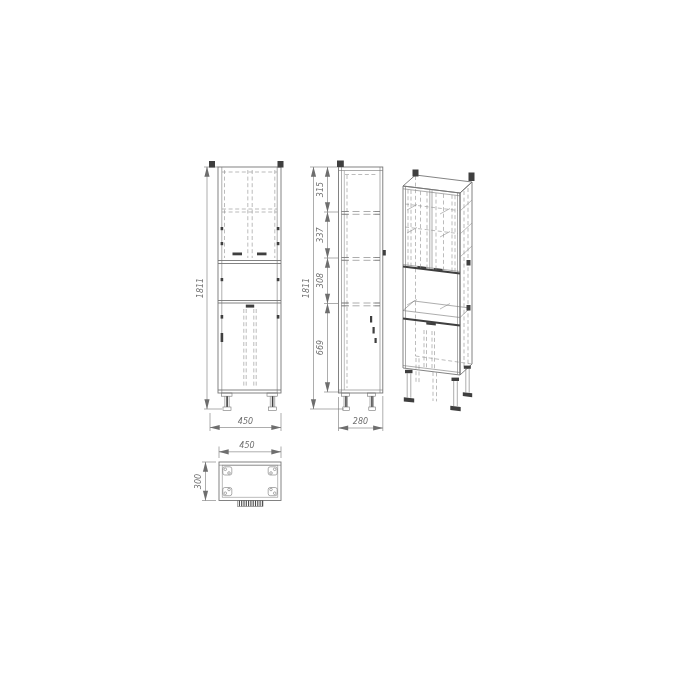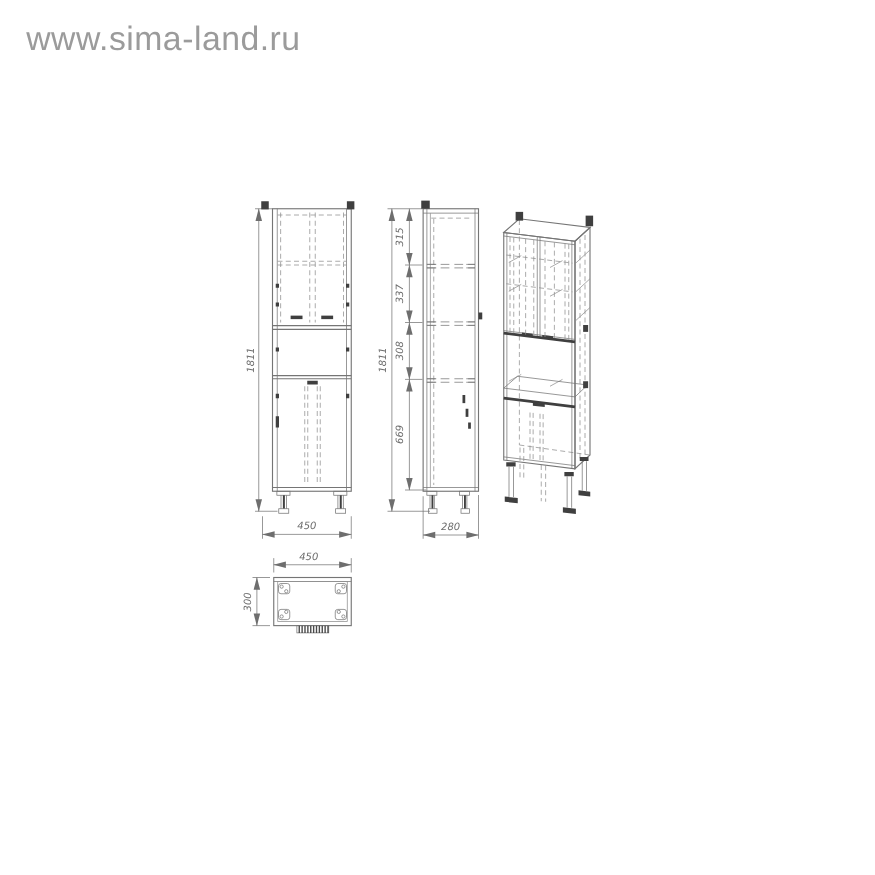--- a/index.html
+++ b/index.html
@@ -14,21 +14,20 @@
   .dsh{stroke-dasharray:4 2.6;}
   .dsh2{stroke-dasharray:7 4;}
   .dk{fill:#3f3f3f;stroke:none;}
   .dimtxt{font:italic 8px "DejaVu Sans",sans-serif;fill:#6e6e6e;}
 </style>
 </head>
 <body>
 
 <div class="stage">
 
-  <div class="watermark">www.sima-land.ru</div>
 
   <svg width="700" height="700" viewBox="0 0 700 700">
     <defs>
       <marker id="arr" markerWidth="11" markerHeight="8" refX="10.2" refY="4" orient="auto-start-reverse" markerUnits="userSpaceOnUse">
         <path d="M0.5,1.4 L10.5,4 L0.5,6.6 Z" fill="#6e6e6e"></path>
       </marker>
     </defs>
 
     <g>
       <g>

